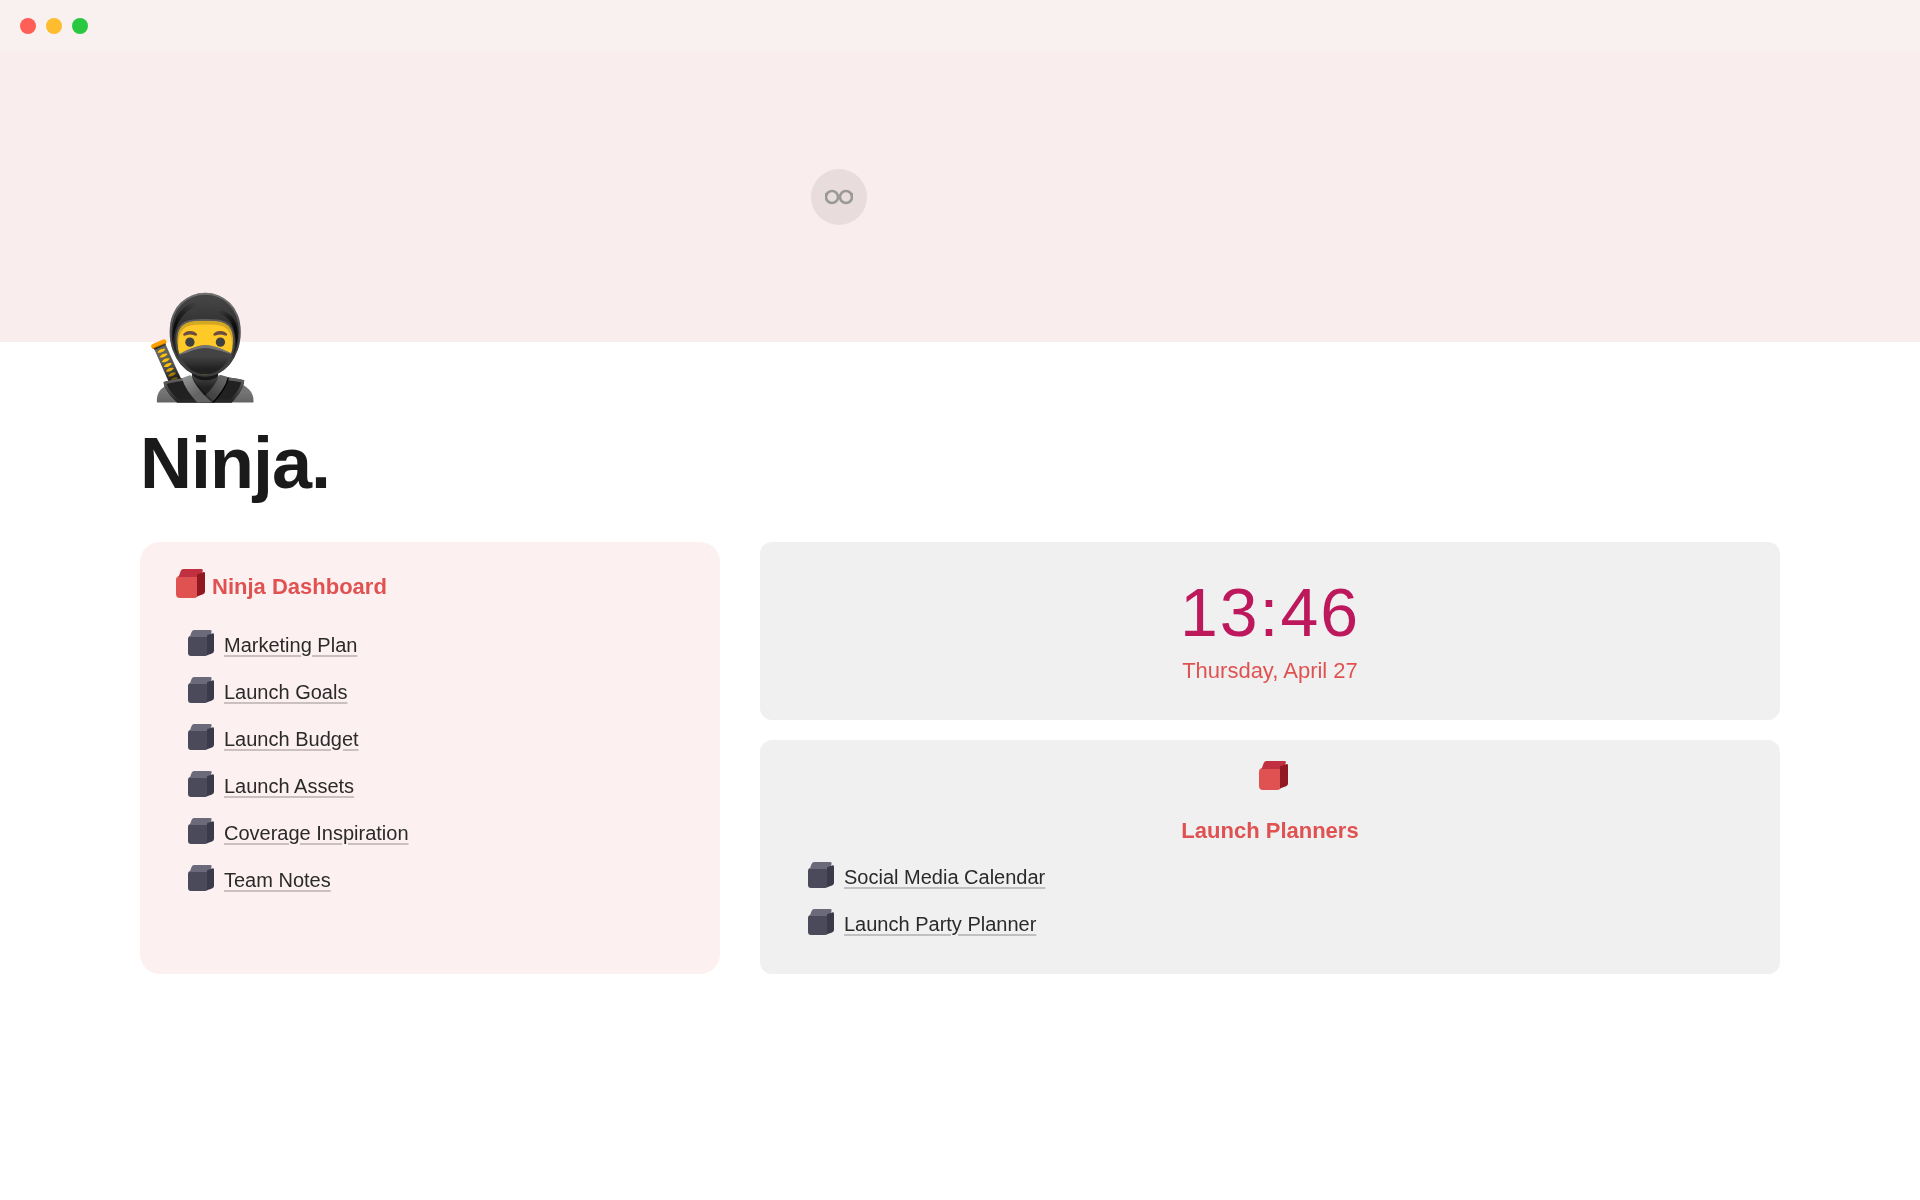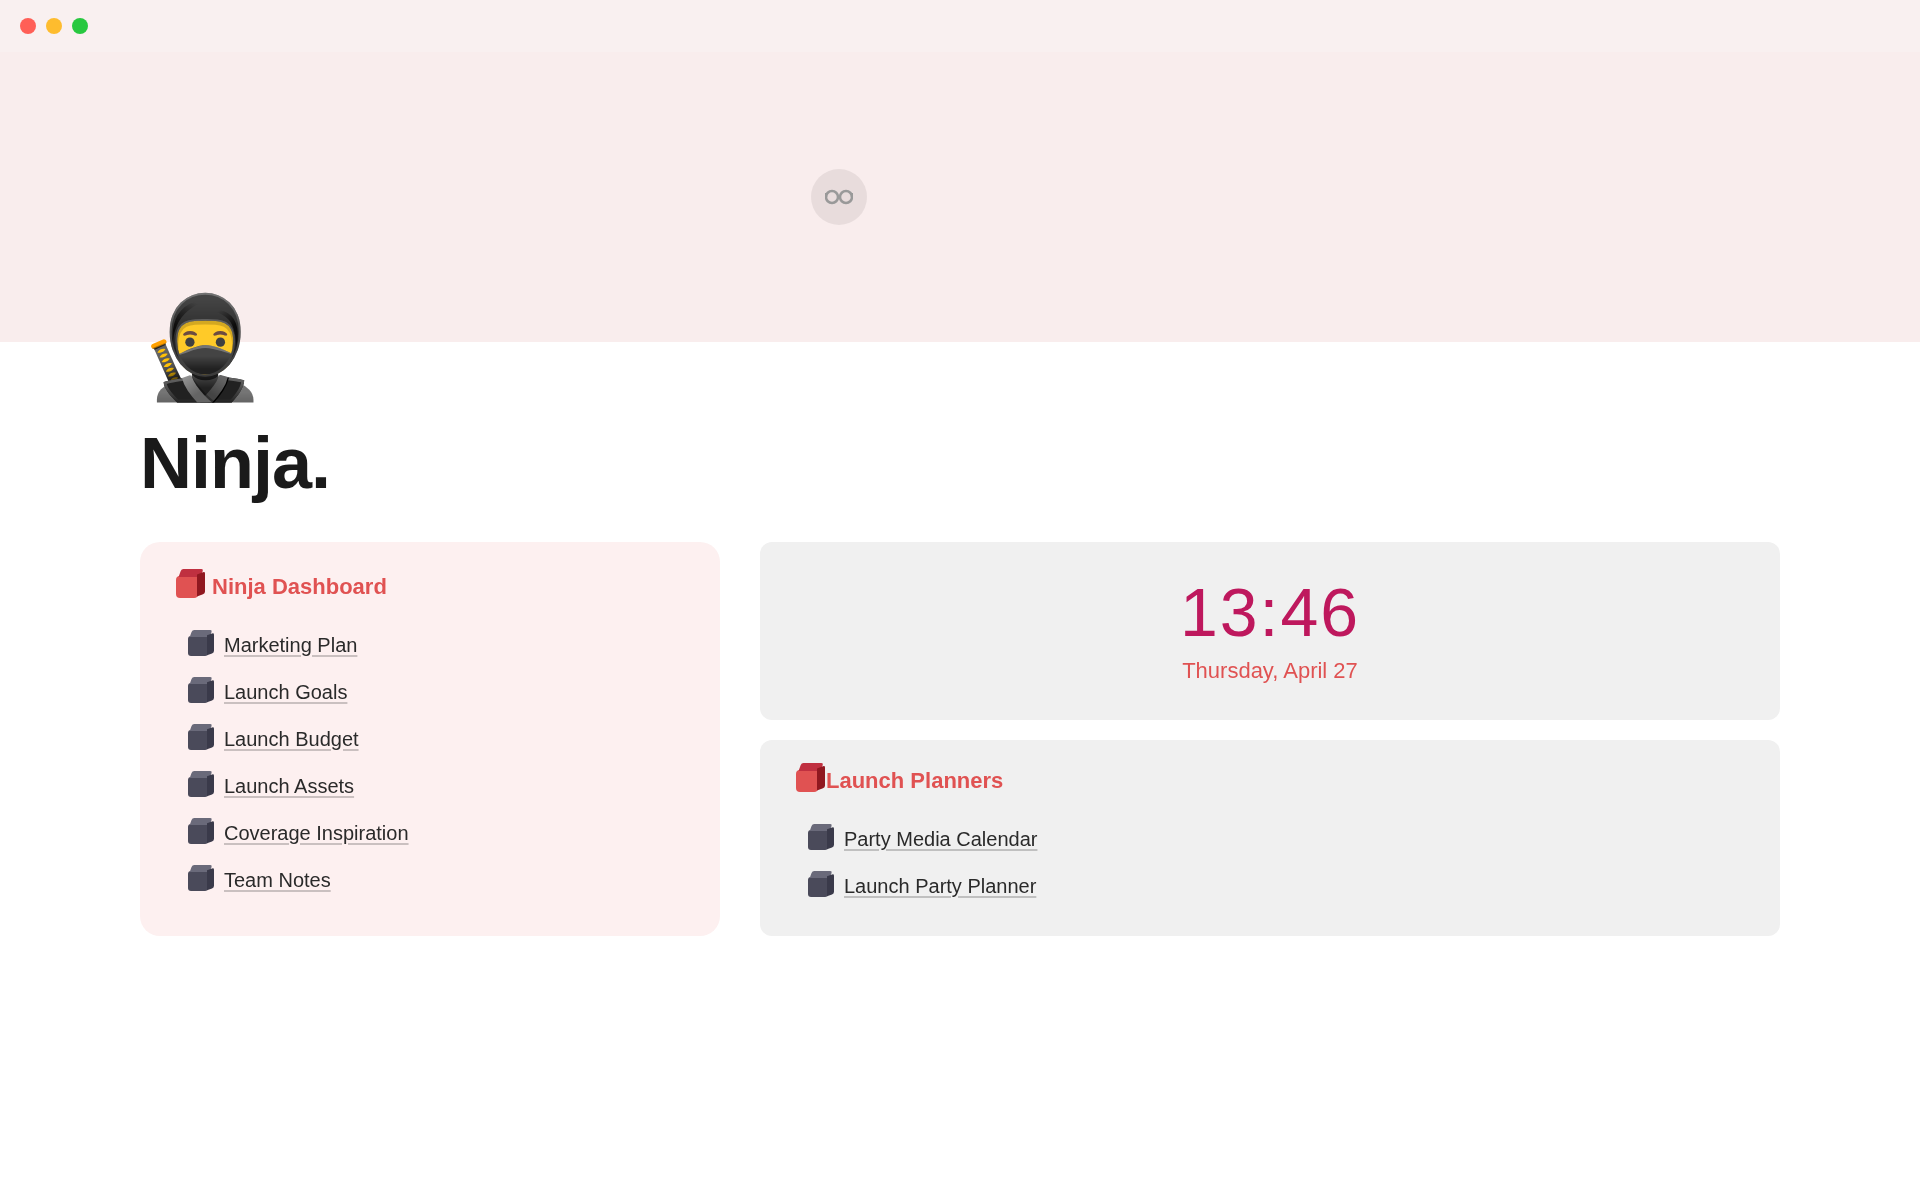--- a/index.html
+++ b/index.html
@@ -246,22 +246,23 @@
     
     .planners-widget {
       background: #f0f0f0;
       border-radius: 12px;
       padding: 28px 36px;
     }
 
     .planners-header {
       display: flex;
       align-items: center;
-      gap: 8px;
-      margin-bottom: 24px;
+      gap: 28px;
+      margin-bottom: 12px;
+      flex-direction: column;
     }
 
     .planners-header-text {
       font-size: 22px;
       font-weight: 600;
       color: #1a1a1a;
     }
 
     .planners-header-text span {
       color: #e05252;
@@ -367,21 +368,21 @@
       <div class="planners-widget">
         <div class="planners-header">
           <div class="cube-red"></div>
           <span class="planners-header-text">
             <span>Launch</span>&nbsp;<span style="color:#e05252;">Planners</span>
           </span>
         </div>
         <ul class="planners-items">
           <li class="planners-item">
             <div class="cube"></div>
-            <span class="planners-item-label">Party Media Calendar</span>
+            <span class="planners-item-label">Social Media Calendar</span>
           </li>
           <li class="planners-item">
             <div class="cube"></div>
             <span class="planners-item-label">Launch Party Planner</span>
           </li>
         </ul>
       </div>
 
     </div>
   </div>

